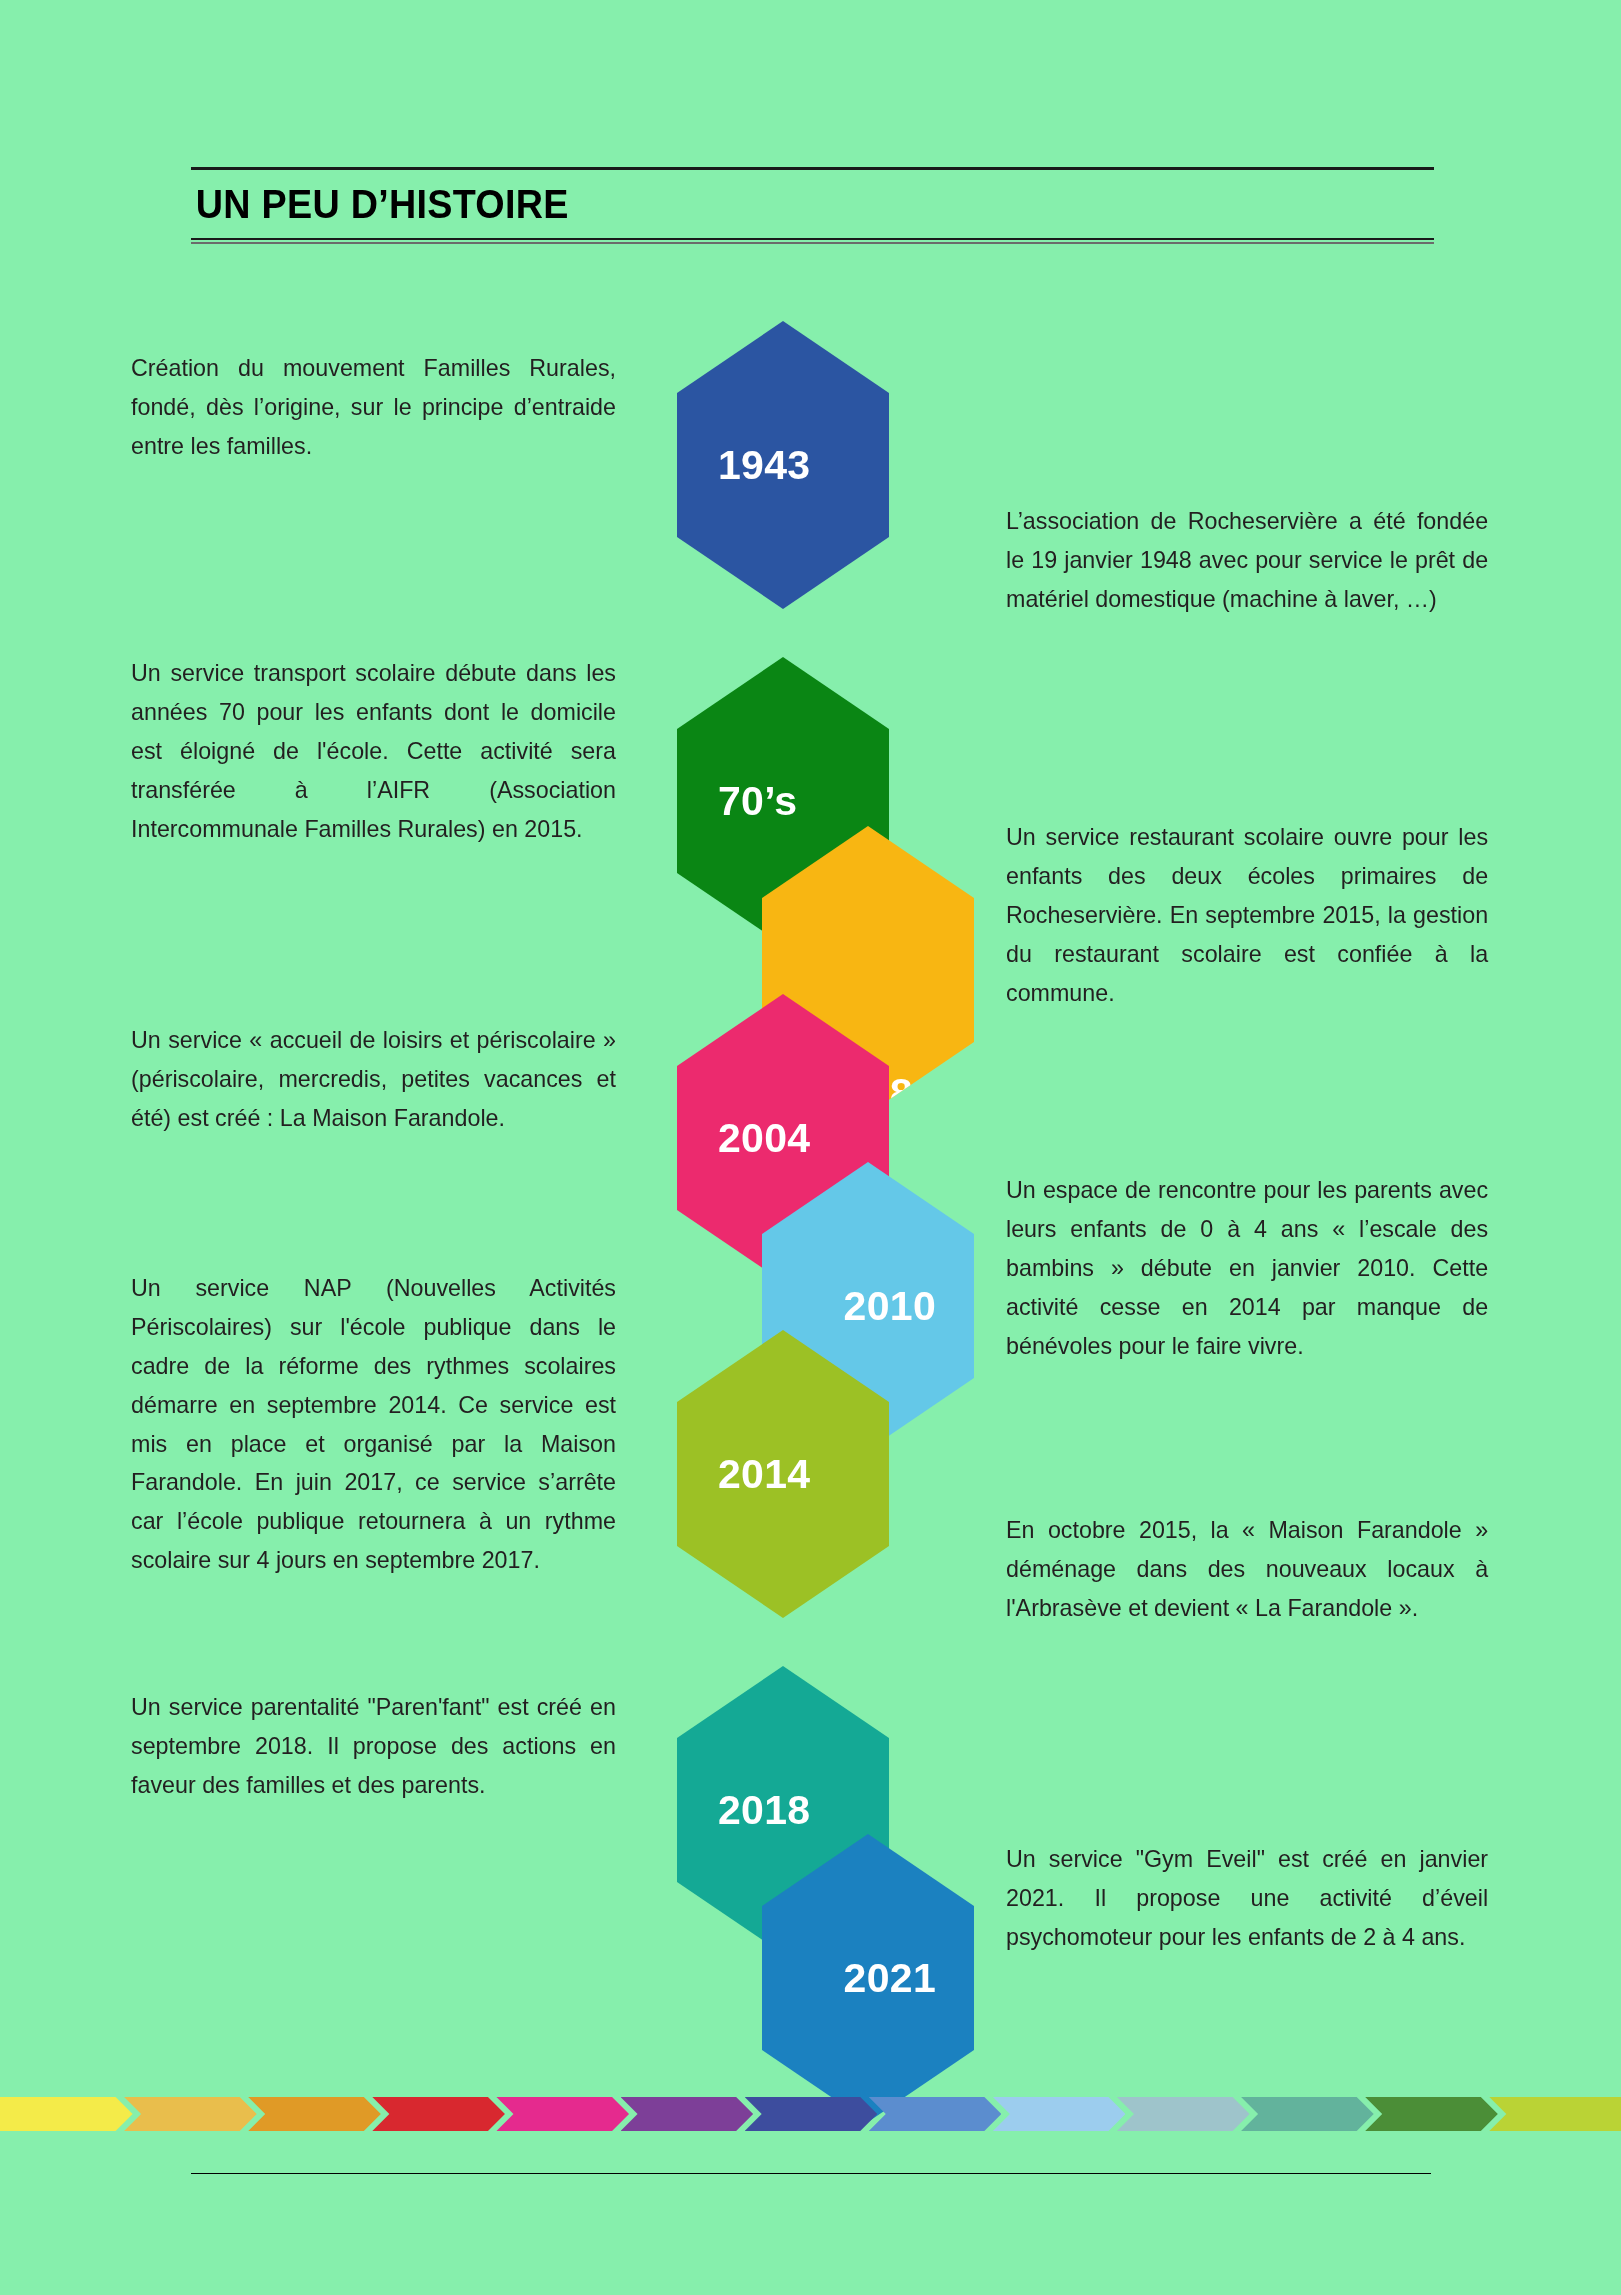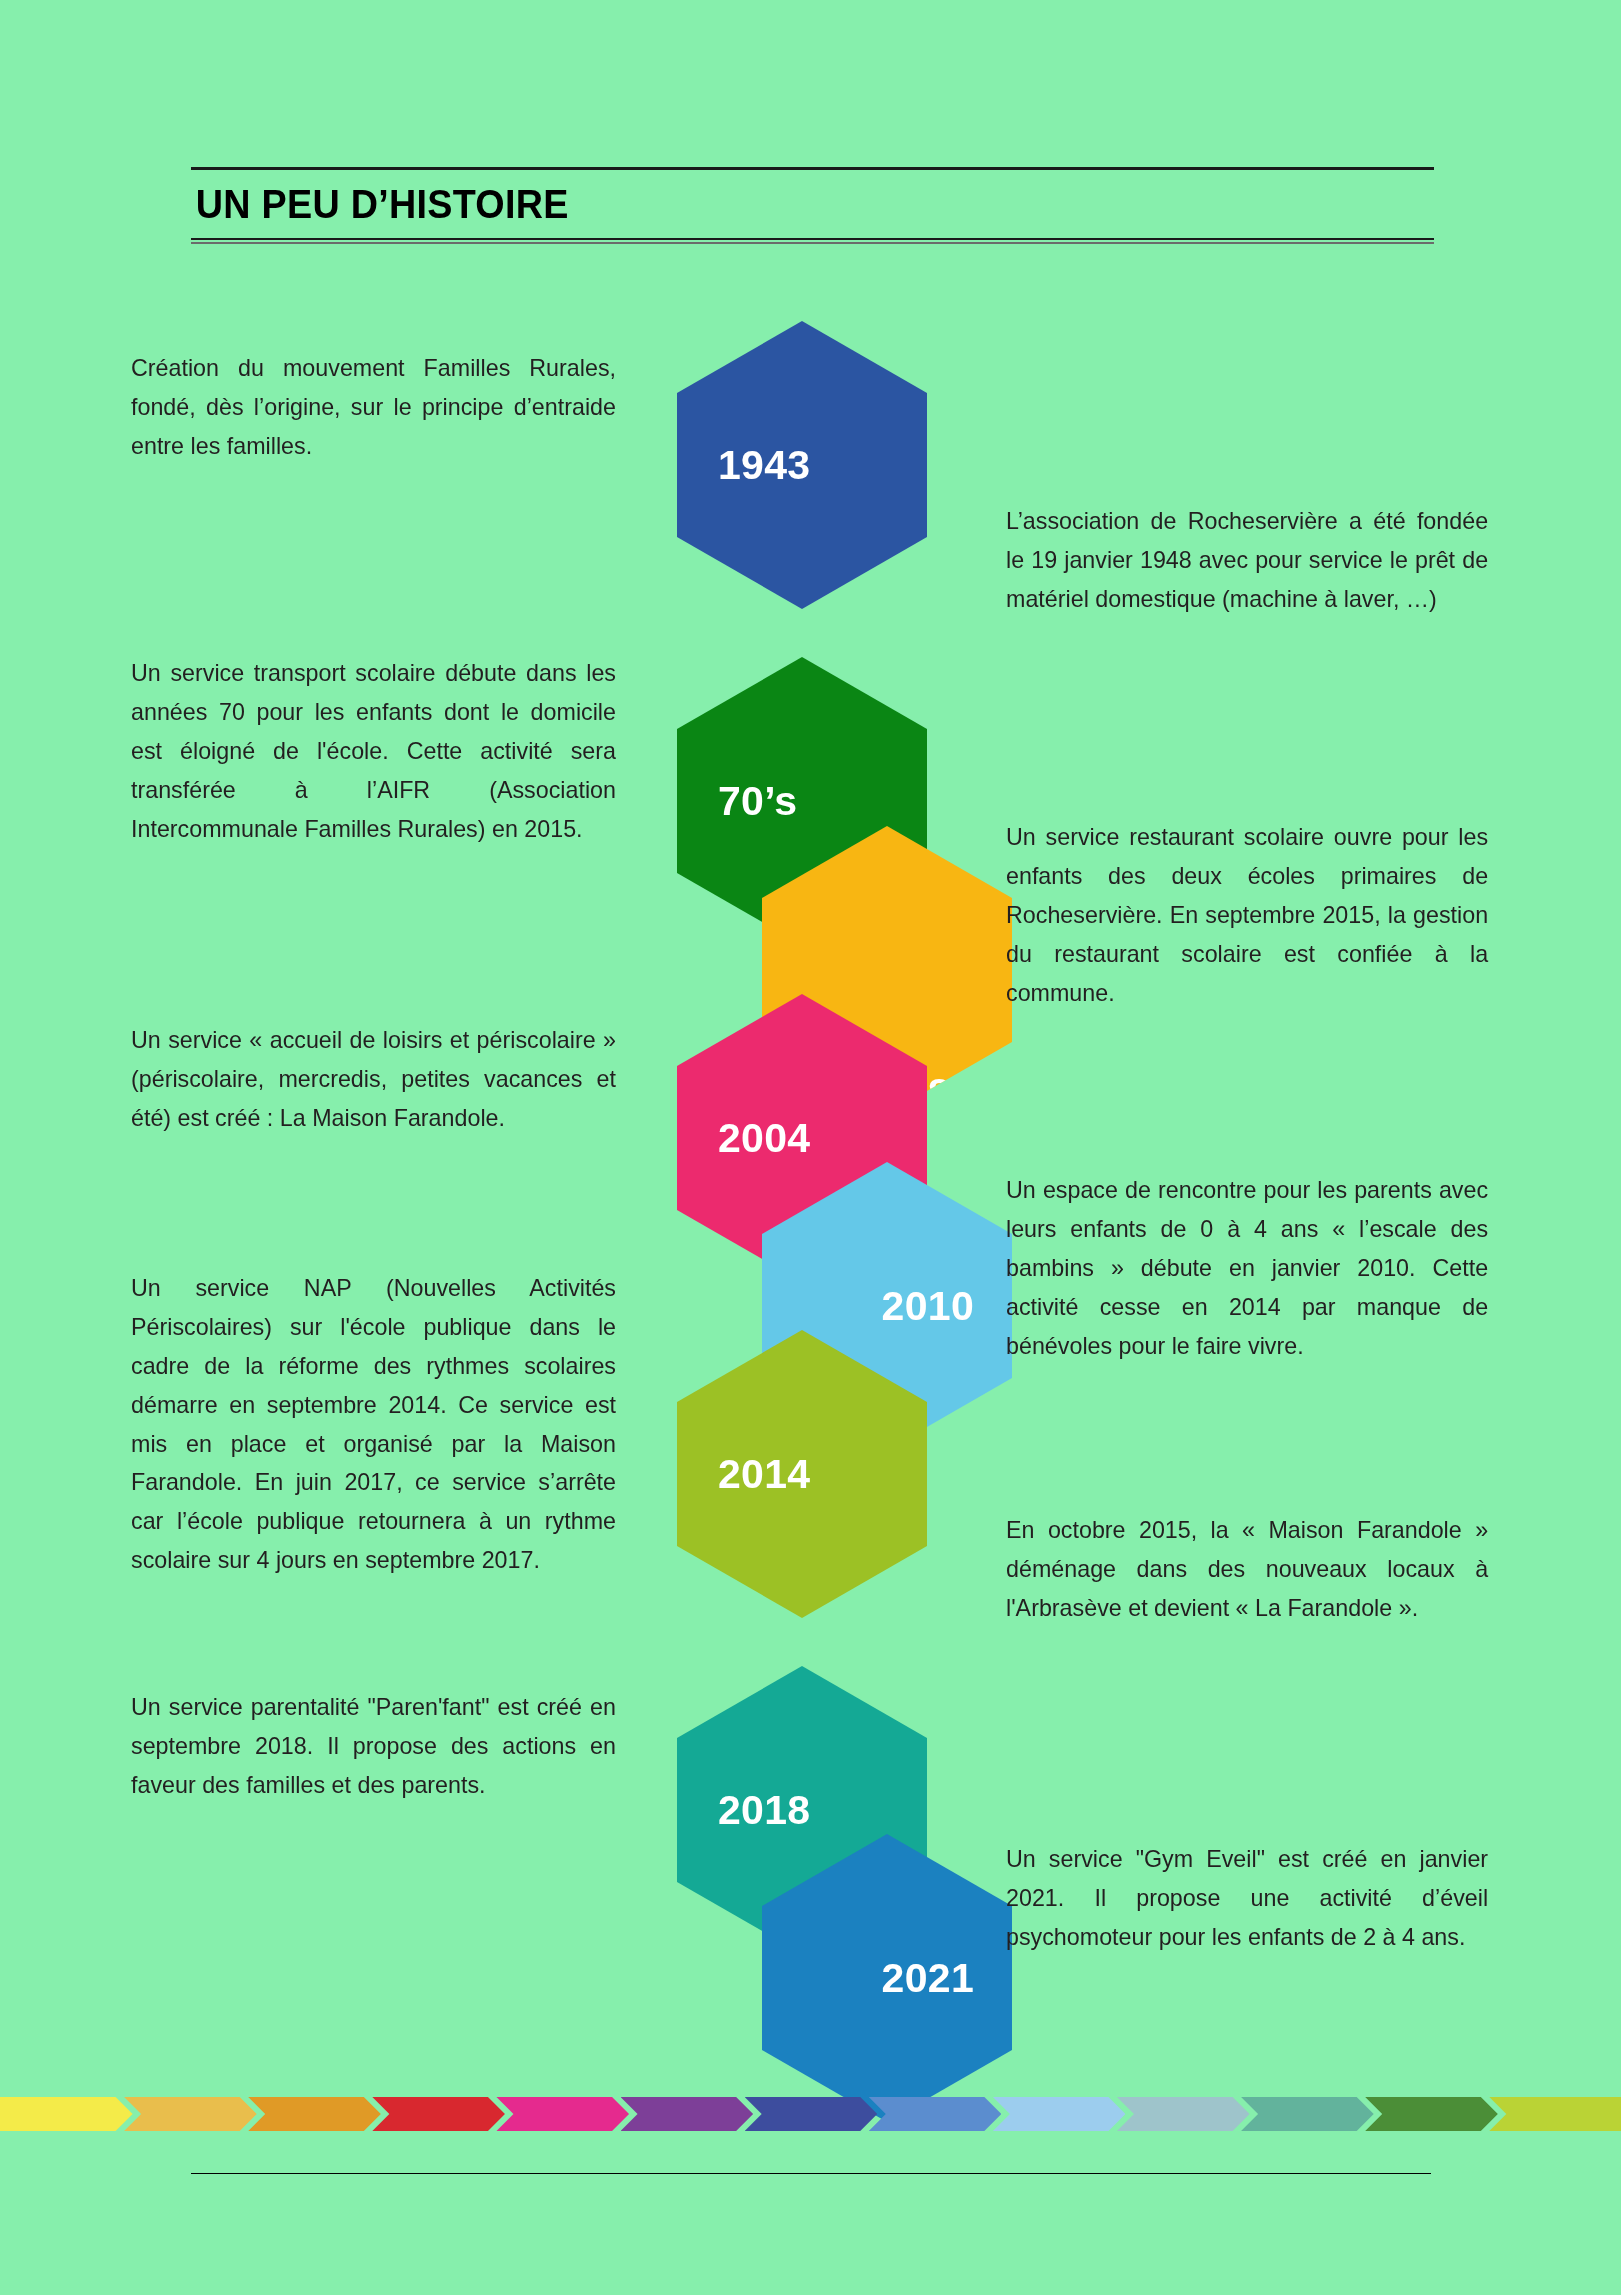--- a/index.html
+++ b/index.html
@@ -63,21 +63,21 @@
   .timeline {
     position: absolute;
     left: 0;
     top: 0;
     width: 1622px;
     height: 2028px;
   }
 
   .hex {
     position: absolute;
-    width: 250px;
+    width: 212px;
     height: 288px;
     clip-path: polygon(50% 0%, 100% 25%, 100% 75%, 50% 100%, 0% 75%, 0% 25%);
     display: flex;
     align-items: center;
     box-sizing: border-box;
   }
   .hex-label {
     width: 100%;
     color: #ffffff;
     font-family: "Liberation Sans Narrow", "Liberation Sans", sans-serif;

